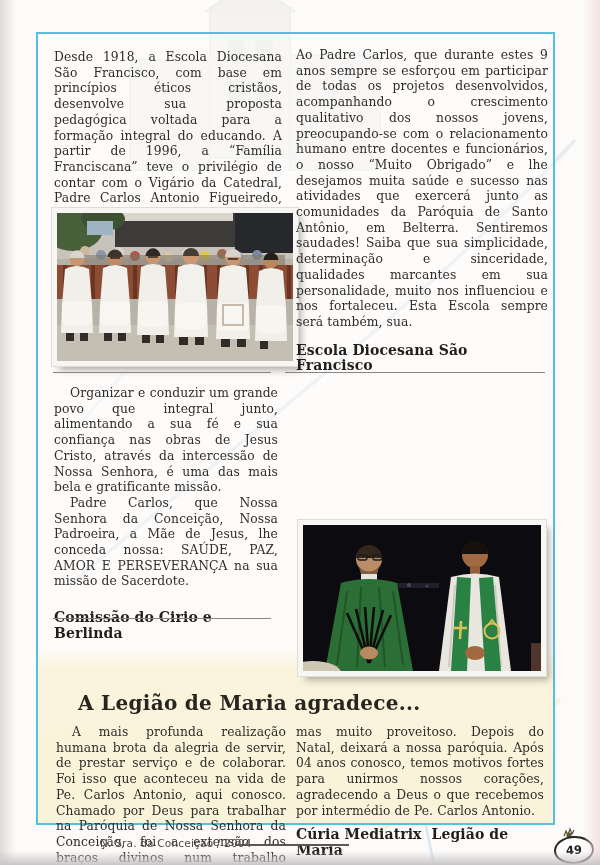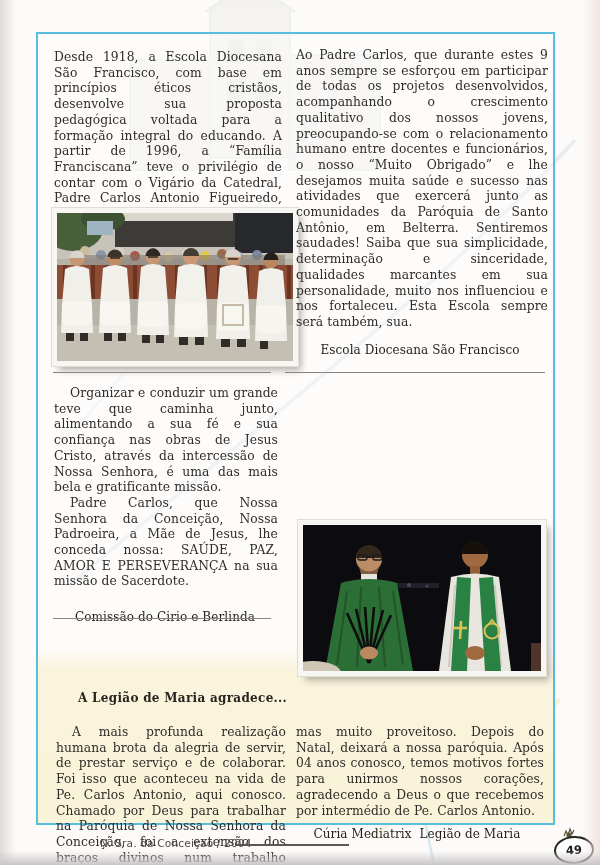--- a/index.html
+++ b/index.html
@@ -16,31 +16,31 @@
 
   .watermark{position:absolute;left:0;top:0;z-index:0;}
 
   .frame{position:absolute;left:36px;top:32px;width:519px;height:793px;
     border:2px solid #57bedd;box-sizing:border-box;background:rgba(255,255,255,0.35);z-index:1;}
 
   .abs{position:absolute;}
   .col{color:#2f2d2a;font-size:12.3px;line-height:15.7px;text-align:justify;letter-spacing:.1px;}
   .col p{margin:0;}
   .col p.ind{text-indent:16px;}
-  .sig{font-weight:normal;text-align:center;color:#211f1c;font-size:12px;white-space:pre-wrap;}
+  .sig{font-weight:bold;text-align:left;color:#211f1c;font-size:14px;white-space:pre-wrap;}
 
   .hrline{position:absolute;height:1px;background:#88867f;}
 
   .photo{background:#f7f6f2;padding:5px;outline:1px solid #dfddd6;
     box-shadow:5px 6px 7px -2px rgba(115,110,100,.55);}
   .photo svg{display:block;}
 
   .cream{position:absolute;left:0;top:611px;width:515px;height:178px;
     background:linear-gradient(to bottom,rgba(250,244,221,0) 0%,#faf4dd 14%,#f9f3d9 100%);}
-  .legion-title{position:absolute;left:40px;top:46px;font-weight:bold;font-size:12px;color:#27251f;letter-spacing:.3px;margin:0;}
+  .legion-title{position:absolute;left:40px;top:46px;font-weight:bold;font-size:20px;color:#27251f;letter-spacing:.3px;margin:0;}
 
   .footer{position:absolute;left:16px;top:830px;width:600px;height:35px;
     font-family:"DejaVu Sans", sans-serif;color:#4c4a48;z-index:2;}
   .footer-label{position:absolute;left:84px;top:7px;font-size:10.5px;letter-spacing:.2px;}
   .footer-rule{position:absolute;left:219px;top:14px;width:114px;height:1.5px;background:#5a5856;}
   .pagenum-wrap{position:absolute;left:534px;top:-6px;width:48px;height:40px;}
   .pagenum-oval{position:absolute;left:4px;top:12px;width:36px;height:24px;border:2px solid #26241f;
     border-radius:50%;transform:rotate(-4deg);display:flex;align-items:center;justify-content:center;
     background:rgba(255,255,255,.6);}
   .pagenum-oval span{font-weight:bold;font-size:11.5px;color:#1d1b18;}
@@ -182,21 +182,21 @@
 
     <div class="abs col" style="left:258px;top:14px;width:252px;">
       <p>Ao Padre Carlos, que durante estes 9 anos sempre se esforçou em participar de todas os projetos desenvolvidos, acompanhando o crescimento qualitativo dos nossos jovens, preocupando-se com o relacionamento humano entre docentes e funcionários, o nosso “Muito Obrigado” e lhe desejamos muita saúde e sucesso nas atividades que exercerá junto as comunidades da Paróquia de Santo Antônio, em Belterra. Sentiremos saudades! Saiba que sua simplicidade, determinação e sinceridade, qualidades marcantes em sua personalidade, muito nos influenciou e nos fortaleceu.  Esta Escola sempre será também, sua.</p>
       <p class="sig" style="margin-top:12px;padding-right:4px;">Escola Diocesana São Francisco</p>
     </div>
 
     <div class="hrline" style="left:15px;top:338px;width:218px;"></div>
     <div class="hrline" style="left:247px;top:338px;width:260px;"></div>
 
     <div class="abs col" style="left:16px;top:352px;width:224px;">
-      <p class="ind">Organizar e conduzir um grande teve que caminha junto, alimentando a sua fé e sua confiança nas obras de Jesus Cristo, através da intercessão de Nossa Senhora, é uma das mais bela e gratificante missão.</p>
+      <p class="ind">Organizar e conduzir um grande povo que integral junto, alimentando a sua fé e sua confiança nas obras de Jesus Cristo, através da intercessão de Nossa Senhora, é uma das mais bela e gratificante missão.</p>
       <p class="ind">Padre Carlos, que Nossa Senhora da Conceição, Nossa Padroeira, a Mãe de Jesus, lhe conceda nossa: SAÚDE, PAZ, AMOR E PERSEVERANÇA na sua missão de Sacerdote.</p>
       <p class="sig" style="margin-top:20px;padding-right:2px;">Comissão do Cirio e Berlinda</p>
     </div>
     <div class="hrline" style="left:15px;top:584px;width:218px;"></div>
 
 
     <div class="cream">
       <h2 class="legion-title">A Legião de Maria agradece...</h2>
       <div class="abs col" style="left:18px;top:80px;width:230px;">
         <p class="ind">A mais profunda realização humana brota da alegria de servir, de prestar serviço e de colaborar. Foi isso que aconteceu na vida de Pe. Carlos Antonio, aqui conosco. Chamado por Deus para trabalhar na Paróquia de Nossa Senhora da Conceição, foi a extensão dos braços divinos num trabalho silencioso,</p>

